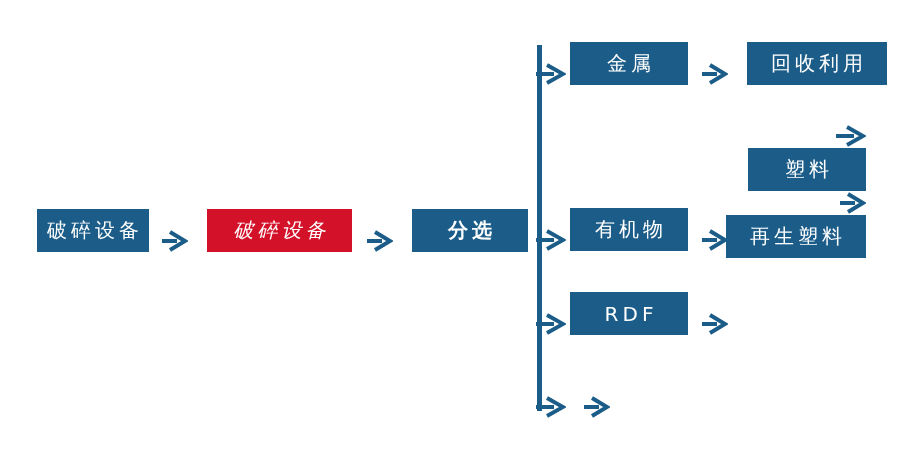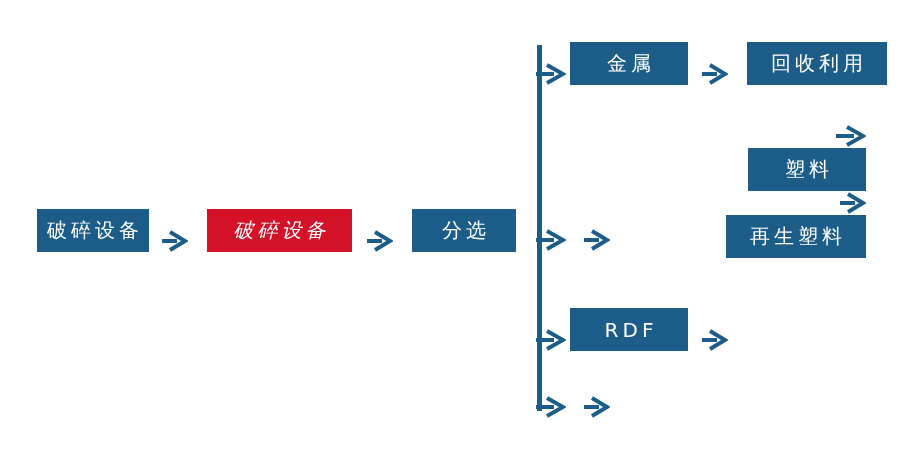--- a/index.html
+++ b/index.html
@@ -43,41 +43,41 @@
   .arrow path{stroke:var(--line-blue);stroke-width:4;fill:none;}
 
   
   .main-row{left:37px;top:209px;}
   .main-row .w1{width:112px;}
   .main-row .g1{width:13px;}
   .main-row .g2{width:19px;}
   .main-row .w2{width:145px;font-style:italic;}
   .main-row .g3{width:15px;}
   .main-row .g4{width:19px;}
-  .main-row .w3{width:104px;}
+  .main-row .w3{width:116px;font-weight:bold;}
 
   
   .vline{
     position:absolute;
     left:537px;top:45px;
     width:5px;height:366px;
     background:var(--line-blue);
   }
 
   
   .branch{left:536px;width:330px;}
   .branch .g-a{width:4px;}
   .branch .g-b{width:14px;}
   .branch .g-c{width:19px;}
   .branch .cat{width:118px;}
   .branch .out{width:140px;}
   .branch-0{top:42px;}
   .branch-1{top:125px;flex-direction:column;}
   .branch-2{top:208px;}
-  .branch-3{top:308px;}
+  .branch-3{top:292px;}
   .branch-4{top:375px;}
   .gap{flex:0 0 auto;height:1px;}
 </style>
 </head>
 <body>
 
 <div class="canvas">
 
   <div class="row main-row">
     <div class="node w1">破碎设备</div>
@@ -144,20 +144,21 @@
   </div>
 
   <div class="row branch branch-2">
     <div class="arrow">
       <svg width="30" height="22" viewBox="0 0 30 22">
           <path d="M0 11 H18"></path>
           <path d="M11 2 L27 11 L11 20"></path>
         </svg>
     </div>
     <div class="gap g-a"></div>
+    <div class="node cat">有机物</div>
     <div class="gap g-b"></div>
     <div class="arrow">
       <svg width="26" height="22" viewBox="0 0 26 22">
           <path d="M0 11 H15"></path>
           <path d="M8 2 L23 11 L8 20"></path>
         </svg>
     </div>
     <div class="gap g-c"></div>
   </div>
 

